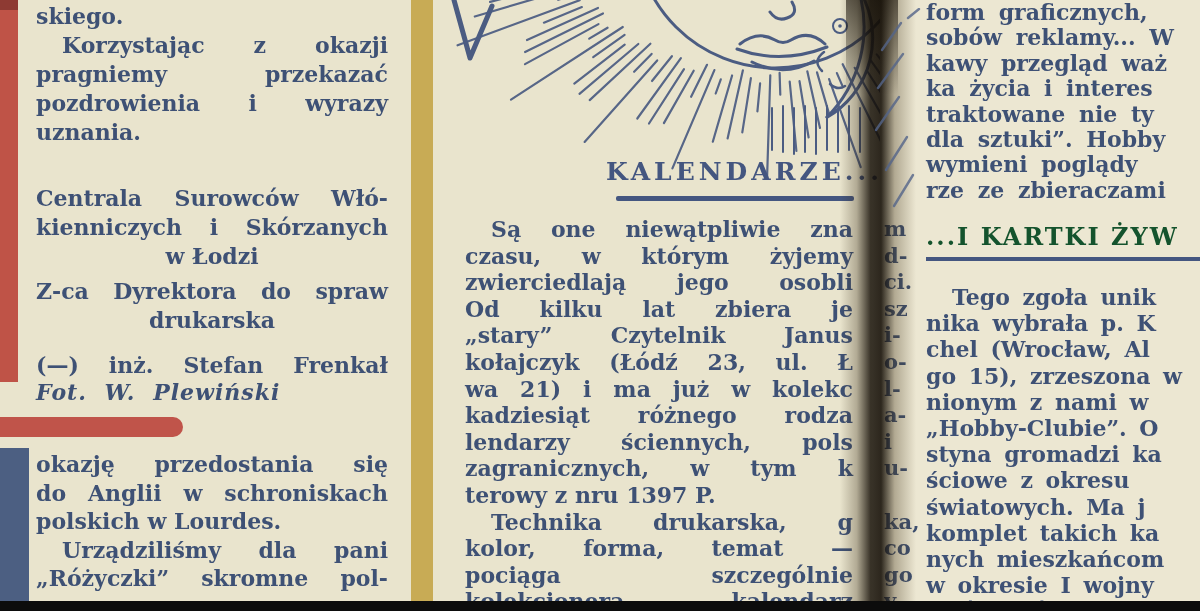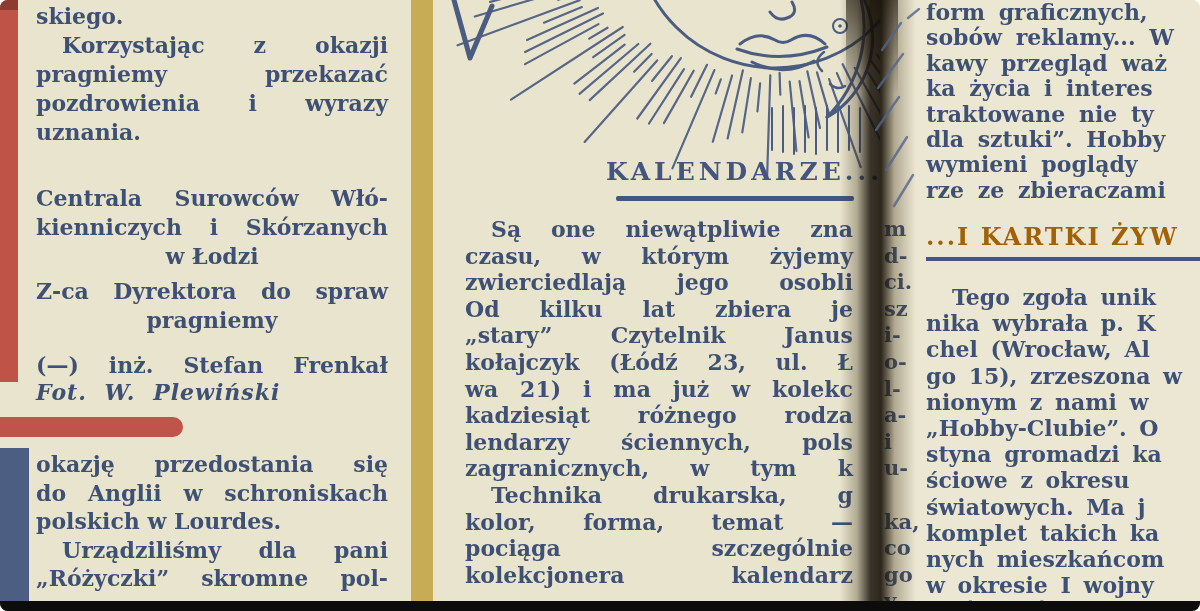--- a/index.html
+++ b/index.html
@@ -1,20 +1,20 @@
 <!DOCTYPE html>
 <html><head>
 <meta charset="utf-8">
 <style>
   html,body{margin:0;padding:0;}
   #page{
     position:relative; width:1200px; height:611px; overflow:hidden;
     background:#e9e4cd;
     font-family:"DejaVu Serif","Liberation Serif",serif;
-    font-weight:bold; color:#3e5175;border-radius:8px;
+    font-weight:bold; color:#3e5175;
   }
   
   .right-page{position:absolute; left:872px; top:0; right:0; bottom:0; background:#ece7d2; z-index:0;}
   
   .red-vbar{position:absolute; left:0; top:0; width:18px; height:382px; background:#bf5347; z-index:1;}
   .red-vbar-cap{position:absolute; left:0; top:0; width:18px; height:10px; background:#8e3a33; z-index:2;}
   .red-hbar{position:absolute; left:0; top:417px; width:183px; height:20px; background:#c0544a; border-radius:0 10px 10px 0; z-index:1;}
   .blue-vbar{position:absolute; left:0; top:448px; width:29px; height:163px; background:#4c5f82; z-index:1;}
   .yellow-stripe{position:absolute; left:411px; top:0; width:22px; height:611px; background:#c8ab55; z-index:1;}
   .black-band{position:absolute; left:0; top:601px; width:1200px; height:10px; background:#0c0c0c; z-index:9;}
@@ -36,21 +36,21 @@
   .mt6{margin-top:6px;} .mt10{margin-top:16px;}
   .it{font-style:italic; text-align-last:left; word-spacing:9px; letter-spacing:1px;}
   .mc{left:465px; width:388px; font-size:22px; line-height:26.6px;}
   .fragcol{left:884px; width:42px; font-size:21px; line-height:26.6px; z-index:3; color:#3c4e6f;}
   .fragcol div{height:26.6px; overflow:hidden;}
   .rt{left:926px; width:280px; font-size:22px; line-height:25.4px; word-spacing:6px; white-space:nowrap;}
   .rb{left:926px; width:280px; font-size:22px; line-height:26.2px; word-spacing:5px; white-space:nowrap;}
   .rt .line,.rb .line{text-align:left; text-align-last:left;}
   .mid-heading{position:absolute; left:606px; top:157px; font-size:25px; letter-spacing:4px; color:#445680; z-index:3; white-space:nowrap;}
   .mid-rule{position:absolute; left:616px; top:196px; width:238px; height:5px; background:#445680; border-radius:2px; z-index:3;}
-  .right-heading{position:absolute; left:926px; top:222px; font-size:24px; letter-spacing:2px; color:#a16207; z-index:3; white-space:nowrap;}
+  .right-heading{position:absolute; left:926px; top:222px; font-size:24px; letter-spacing:2px; color:#14532d; z-index:3; white-space:nowrap;}
   .right-rule{position:absolute; left:926px; top:257px; width:274px; height:4px; background:#445680; z-index:3;}
   
   .sun-wrap{position:absolute; left:440px; top:0; width:440px; height:212px; overflow:hidden; z-index:2;}
   .sun-wrap svg{display:block;}
   .ink-stroke{stroke:#4b5c82; fill:none; stroke-linecap:round;}
   
   .scribbles{position:absolute; left:872px; top:8px; width:58px; height:210px; z-index:7;}
 </style>
 </head>
 <body>
@@ -161,21 +161,21 @@
     <div class="line">pragniemy przekazać</div>
     <div class="line">pozdrowienia i wyrazy</div>
     <div class="line l">uznania.</div>
   </div>
 
   <div class="col lc" style="top:184px">
     <div class="line">Centrala Surowców Włó-</div>
     <div class="line">kienniczych i Skórzanych</div>
     <div class="line c">w Łodzi</div>
     <div class="line mt6">Z-ca Dyrektora do spraw</div>
-    <div class="line c">pragniemy</div>
+    <div class="line c">drukarska</div>
     <div class="line mt10">(—) inż. Stefan Frenkał</div>
   </div>
 
   <div class="col lc" style="top:378px">
     <div class="line it">Fot. W. Plewiński</div>
   </div>
 
   <div class="col lc" style="top:450px; line-height:28.5px">
     <div class="line">okazję przedostania się</div>
     <div class="line">do Anglii w schroniskach</div>
@@ -191,20 +191,21 @@
     <div class="line ind">Są one niewątpliwie zna</div>
     <div class="line">czasu, w którym żyjemy</div>
     <div class="line">zwierciedlają jego osobli</div>
     <div class="line">Od kilku lat zbiera je</div>
     <div class="line">„stary” Czytelnik Janus</div>
     <div class="line">kołajczyk (Łódź 23, ul. Ł</div>
     <div class="line">wa 21) i ma już w kolekc</div>
     <div class="line">kadziesiąt różnego rodza</div>
     <div class="line">lendarzy ściennych, pols</div>
     <div class="line">zagranicznych, w tym k</div>
+    <div class="line l">terowy z nru 1397 P.</div>
     <div class="line ind">Technika drukarska, g</div>
     <div class="line">kolor, forma, temat —</div>
     <div class="line">pociąga szczególnie</div>
     <div class="line">kolekcjonera kalendarz</div>
   </div>
 
   <div class="col fragcol" style="top:216px">
     <div>m</div>
     <div>d-</div>
     <div>ci.</div>

